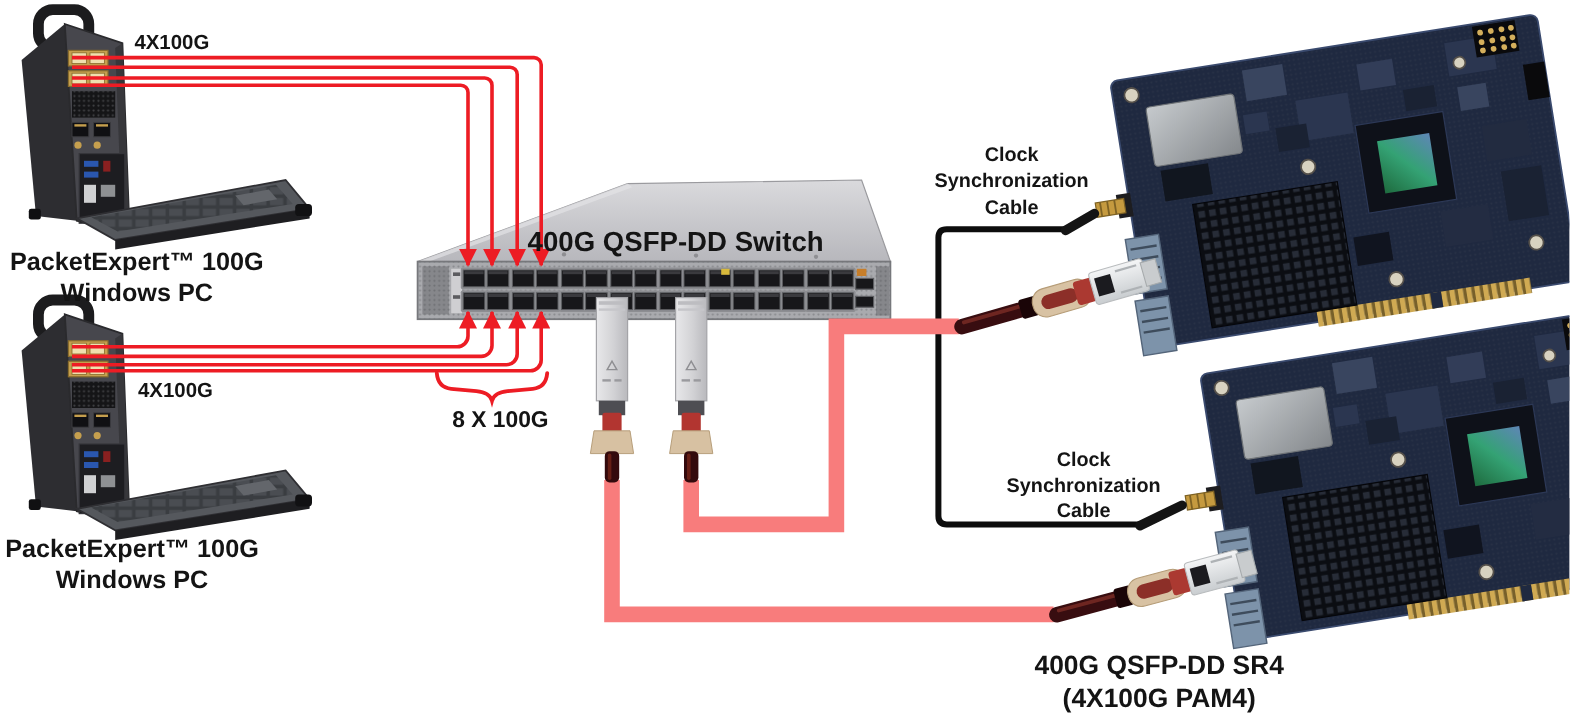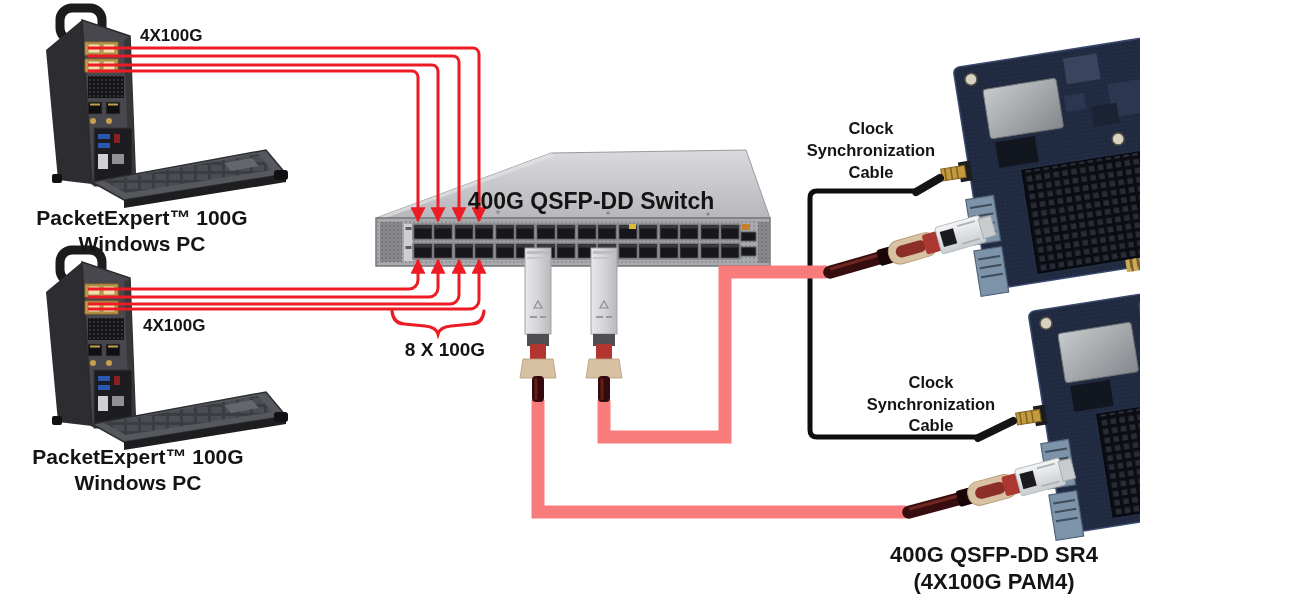--- a/index.html
+++ b/index.html
@@ -1,16 +1,16 @@
 <!DOCTYPE html>
 <html><head>
 <meta charset="utf-8">
 <style>
   html,body{margin:0;padding:0;background:#ffffff;}
-  .stage{position:relative;width:1112px;height:600px;background:#fff;overflow:hidden;padding-left:28px;}
+  .stage{position:relative;width:1308px;height:600px;background:#fff;overflow:hidden;}
   svg text{font-family:"Liberation Sans",sans-serif;font-weight:700;fill:#141414;}
   .t17{font-size:17px}
   .t19{font-size:19px}
   .t21{font-size:21px}
   .t22{font-size:22px}
   .t23{font-size:23px}
   .t16{font-size:16.5px}
 </style>
 </head>
 <body>

